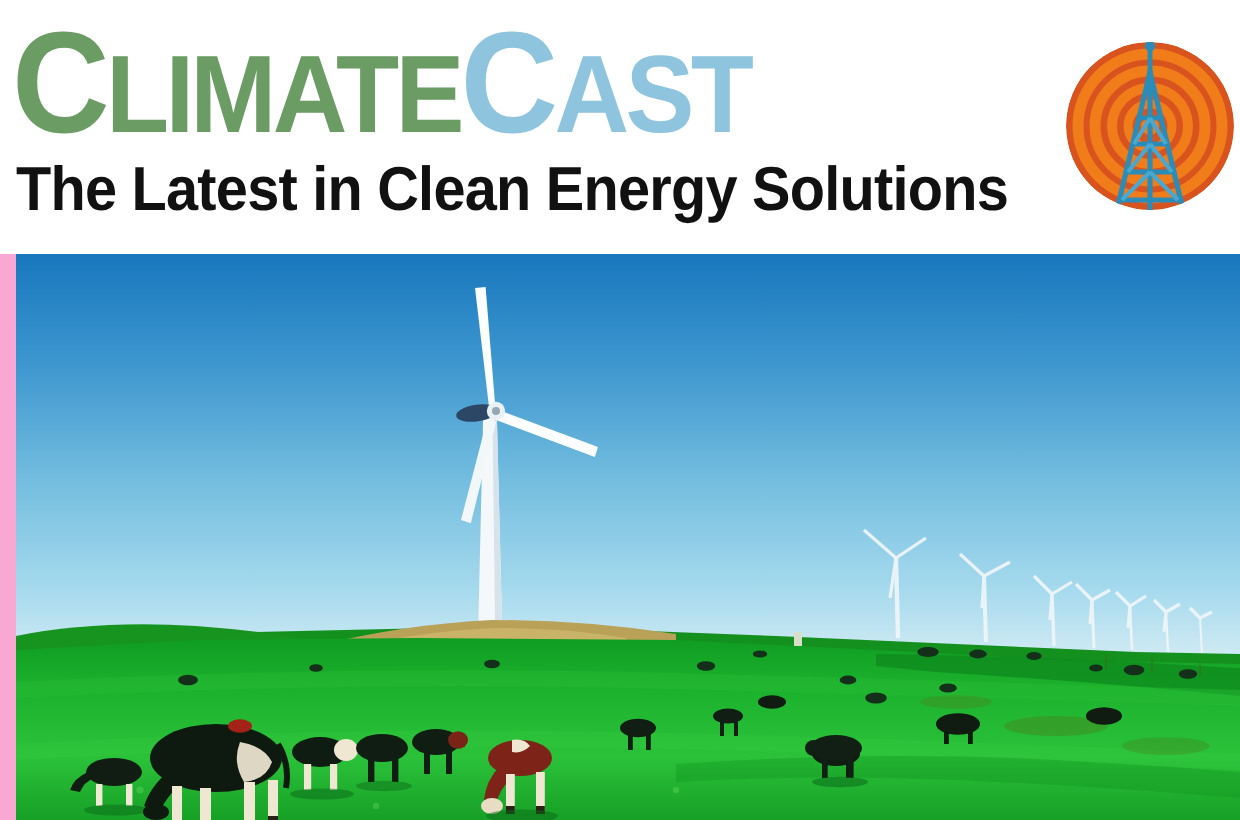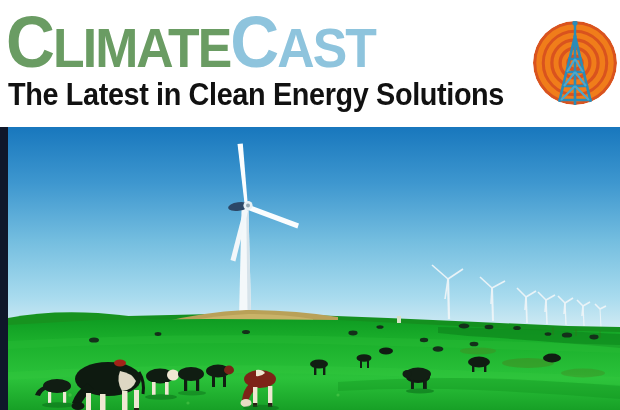--- a/index.html
+++ b/index.html
@@ -1,21 +1,21 @@
 <!DOCTYPE html>
 <html><head>
 <meta charset="utf-8">
 <title>ClimateCast</title>
 <style>
   html,body{margin:0;padding:0;}
   body{
     width:620px;height:410px;overflow:hidden;background:#ffffff;
     font-family:"Liberation Sans", sans-serif;
   }
-  #page{position:relative;width:620px;height:410px;overflow:hidden;background:#0f172a;}
+  #page{position:relative;width:620px;height:410px;overflow:hidden;background:#f9a8d4;}
 
   
   #masthead{position:absolute;left:0;top:0;width:620px;height:127px;background:#fff;}
 
   #wordmark{
     position:absolute;left:6px;top:4px;
     height:76px;line-height:76px;white-space:nowrap;
     font-family:"Liberation Sans", sans-serif;
     font-weight:bold;font-size:72px;letter-spacing:-2px;
     transform:scaleX(0.94);transform-origin:left top;

